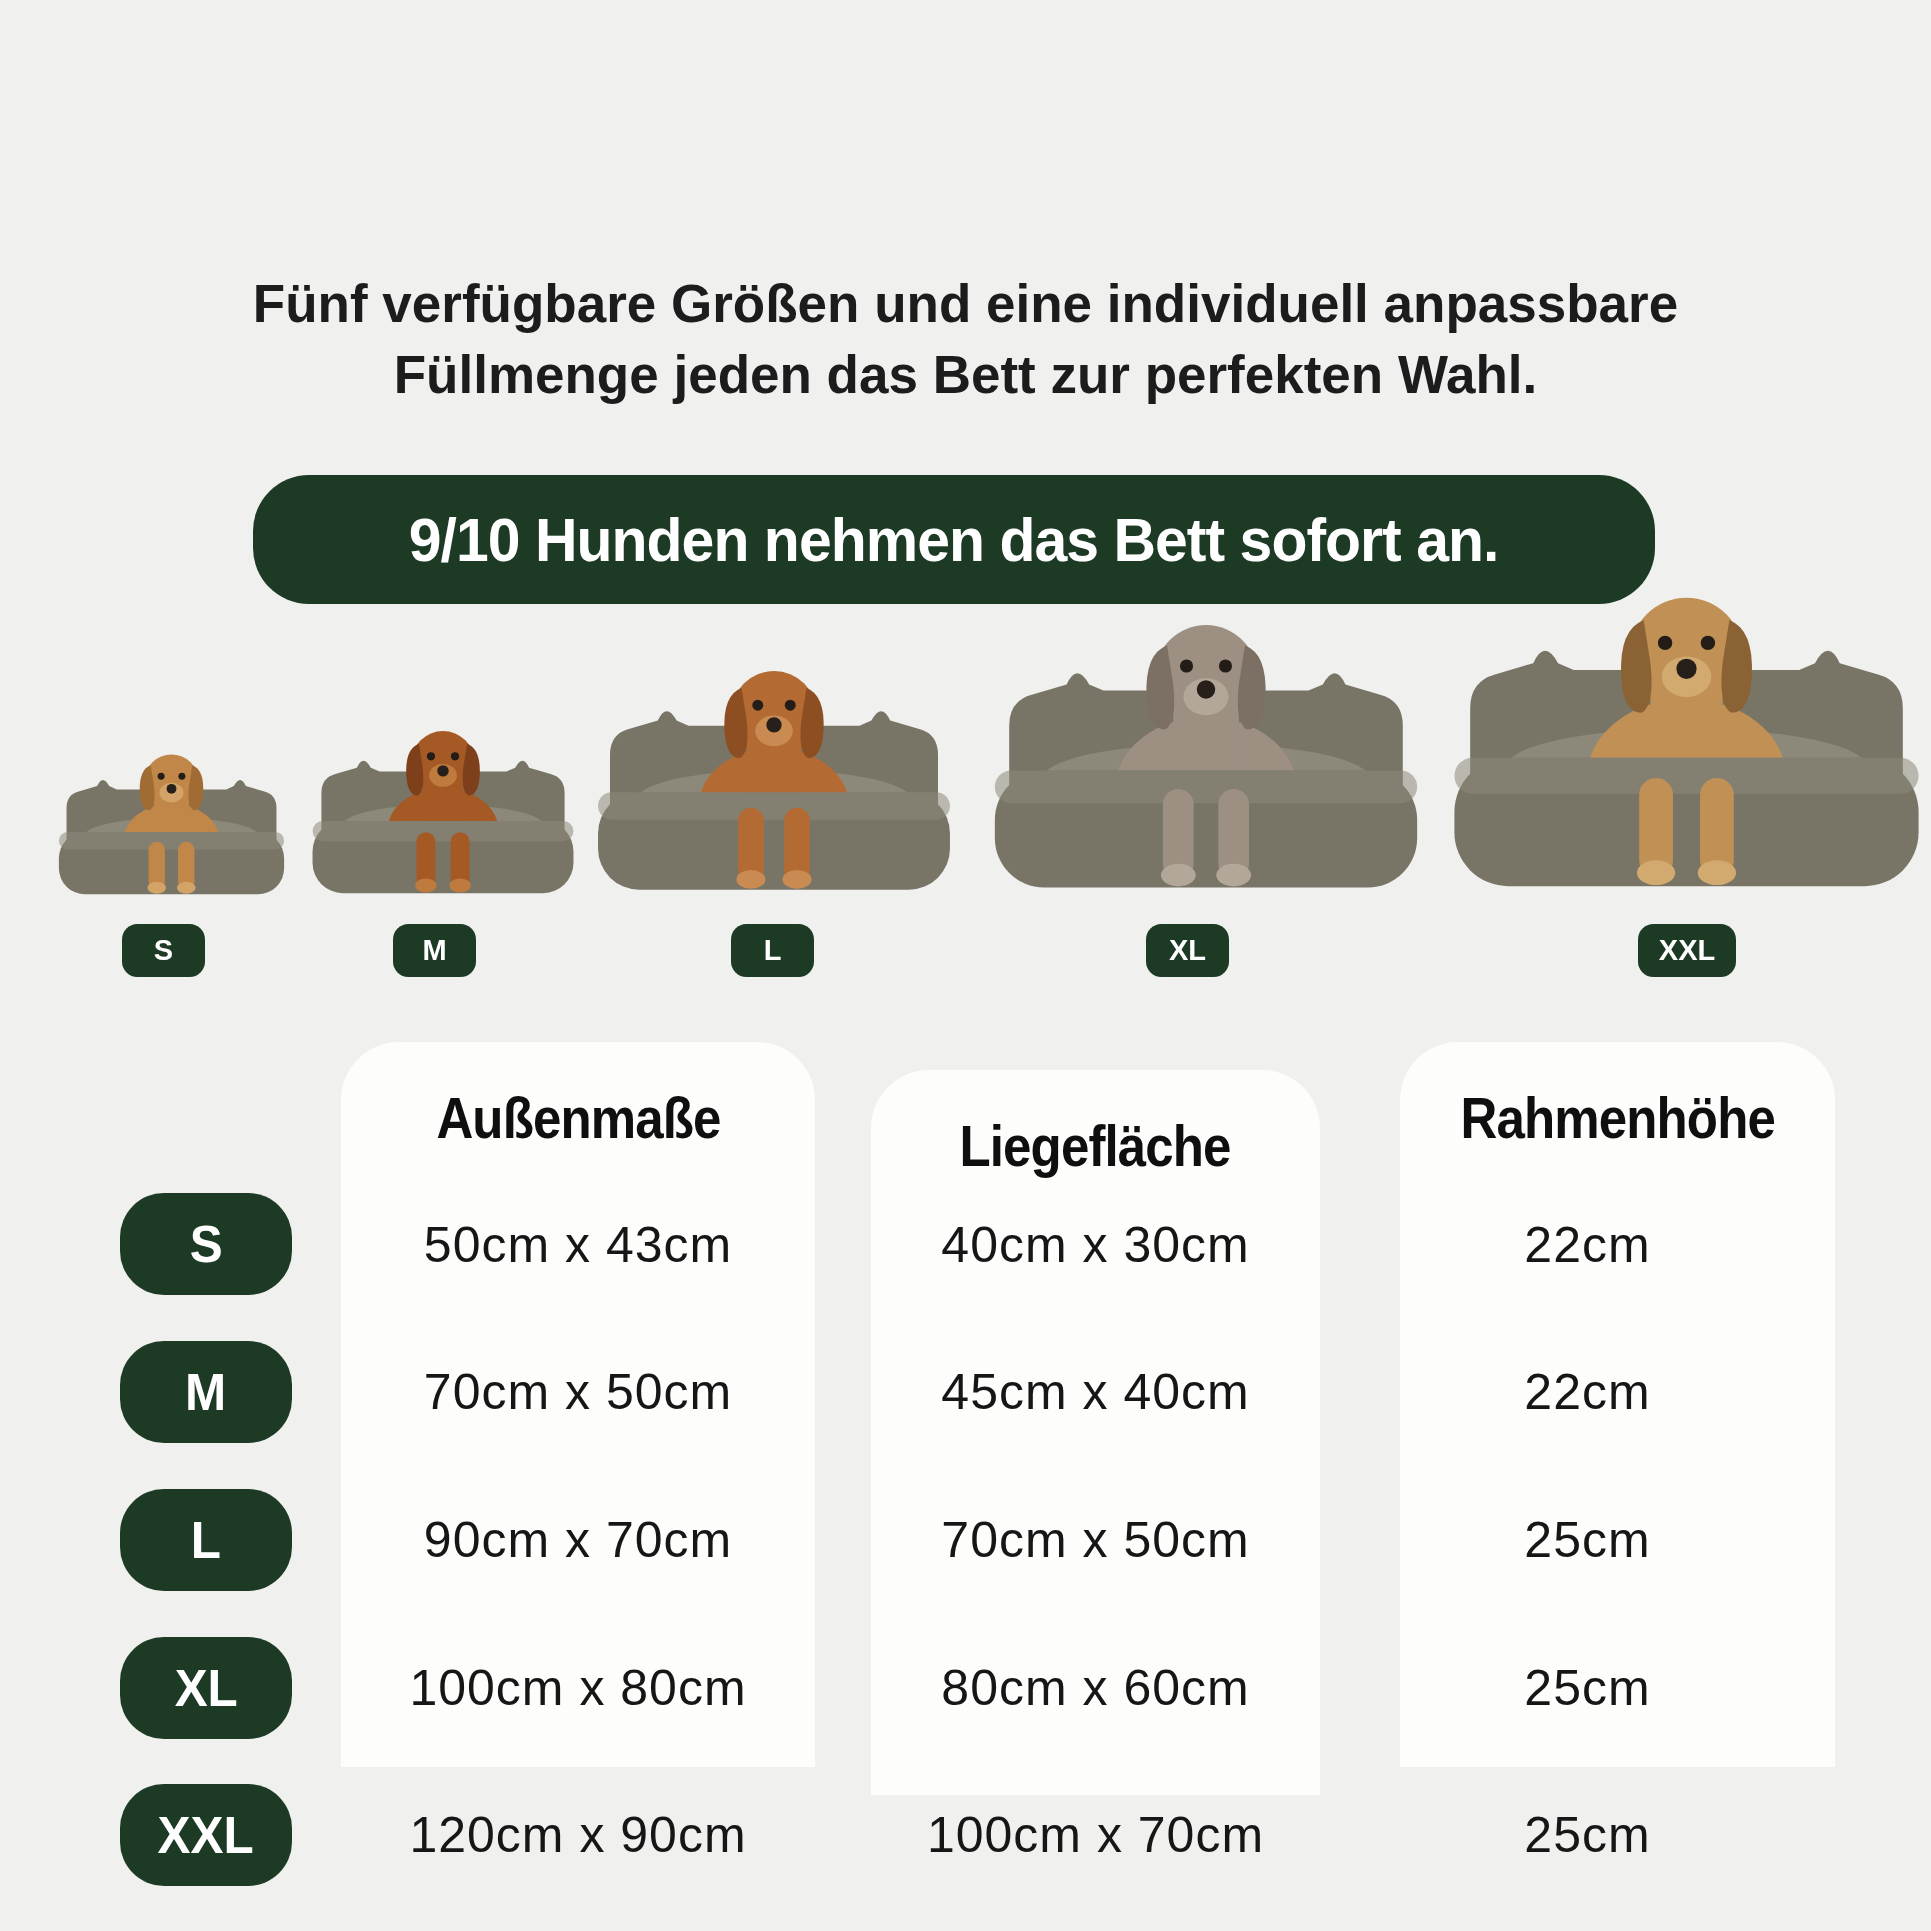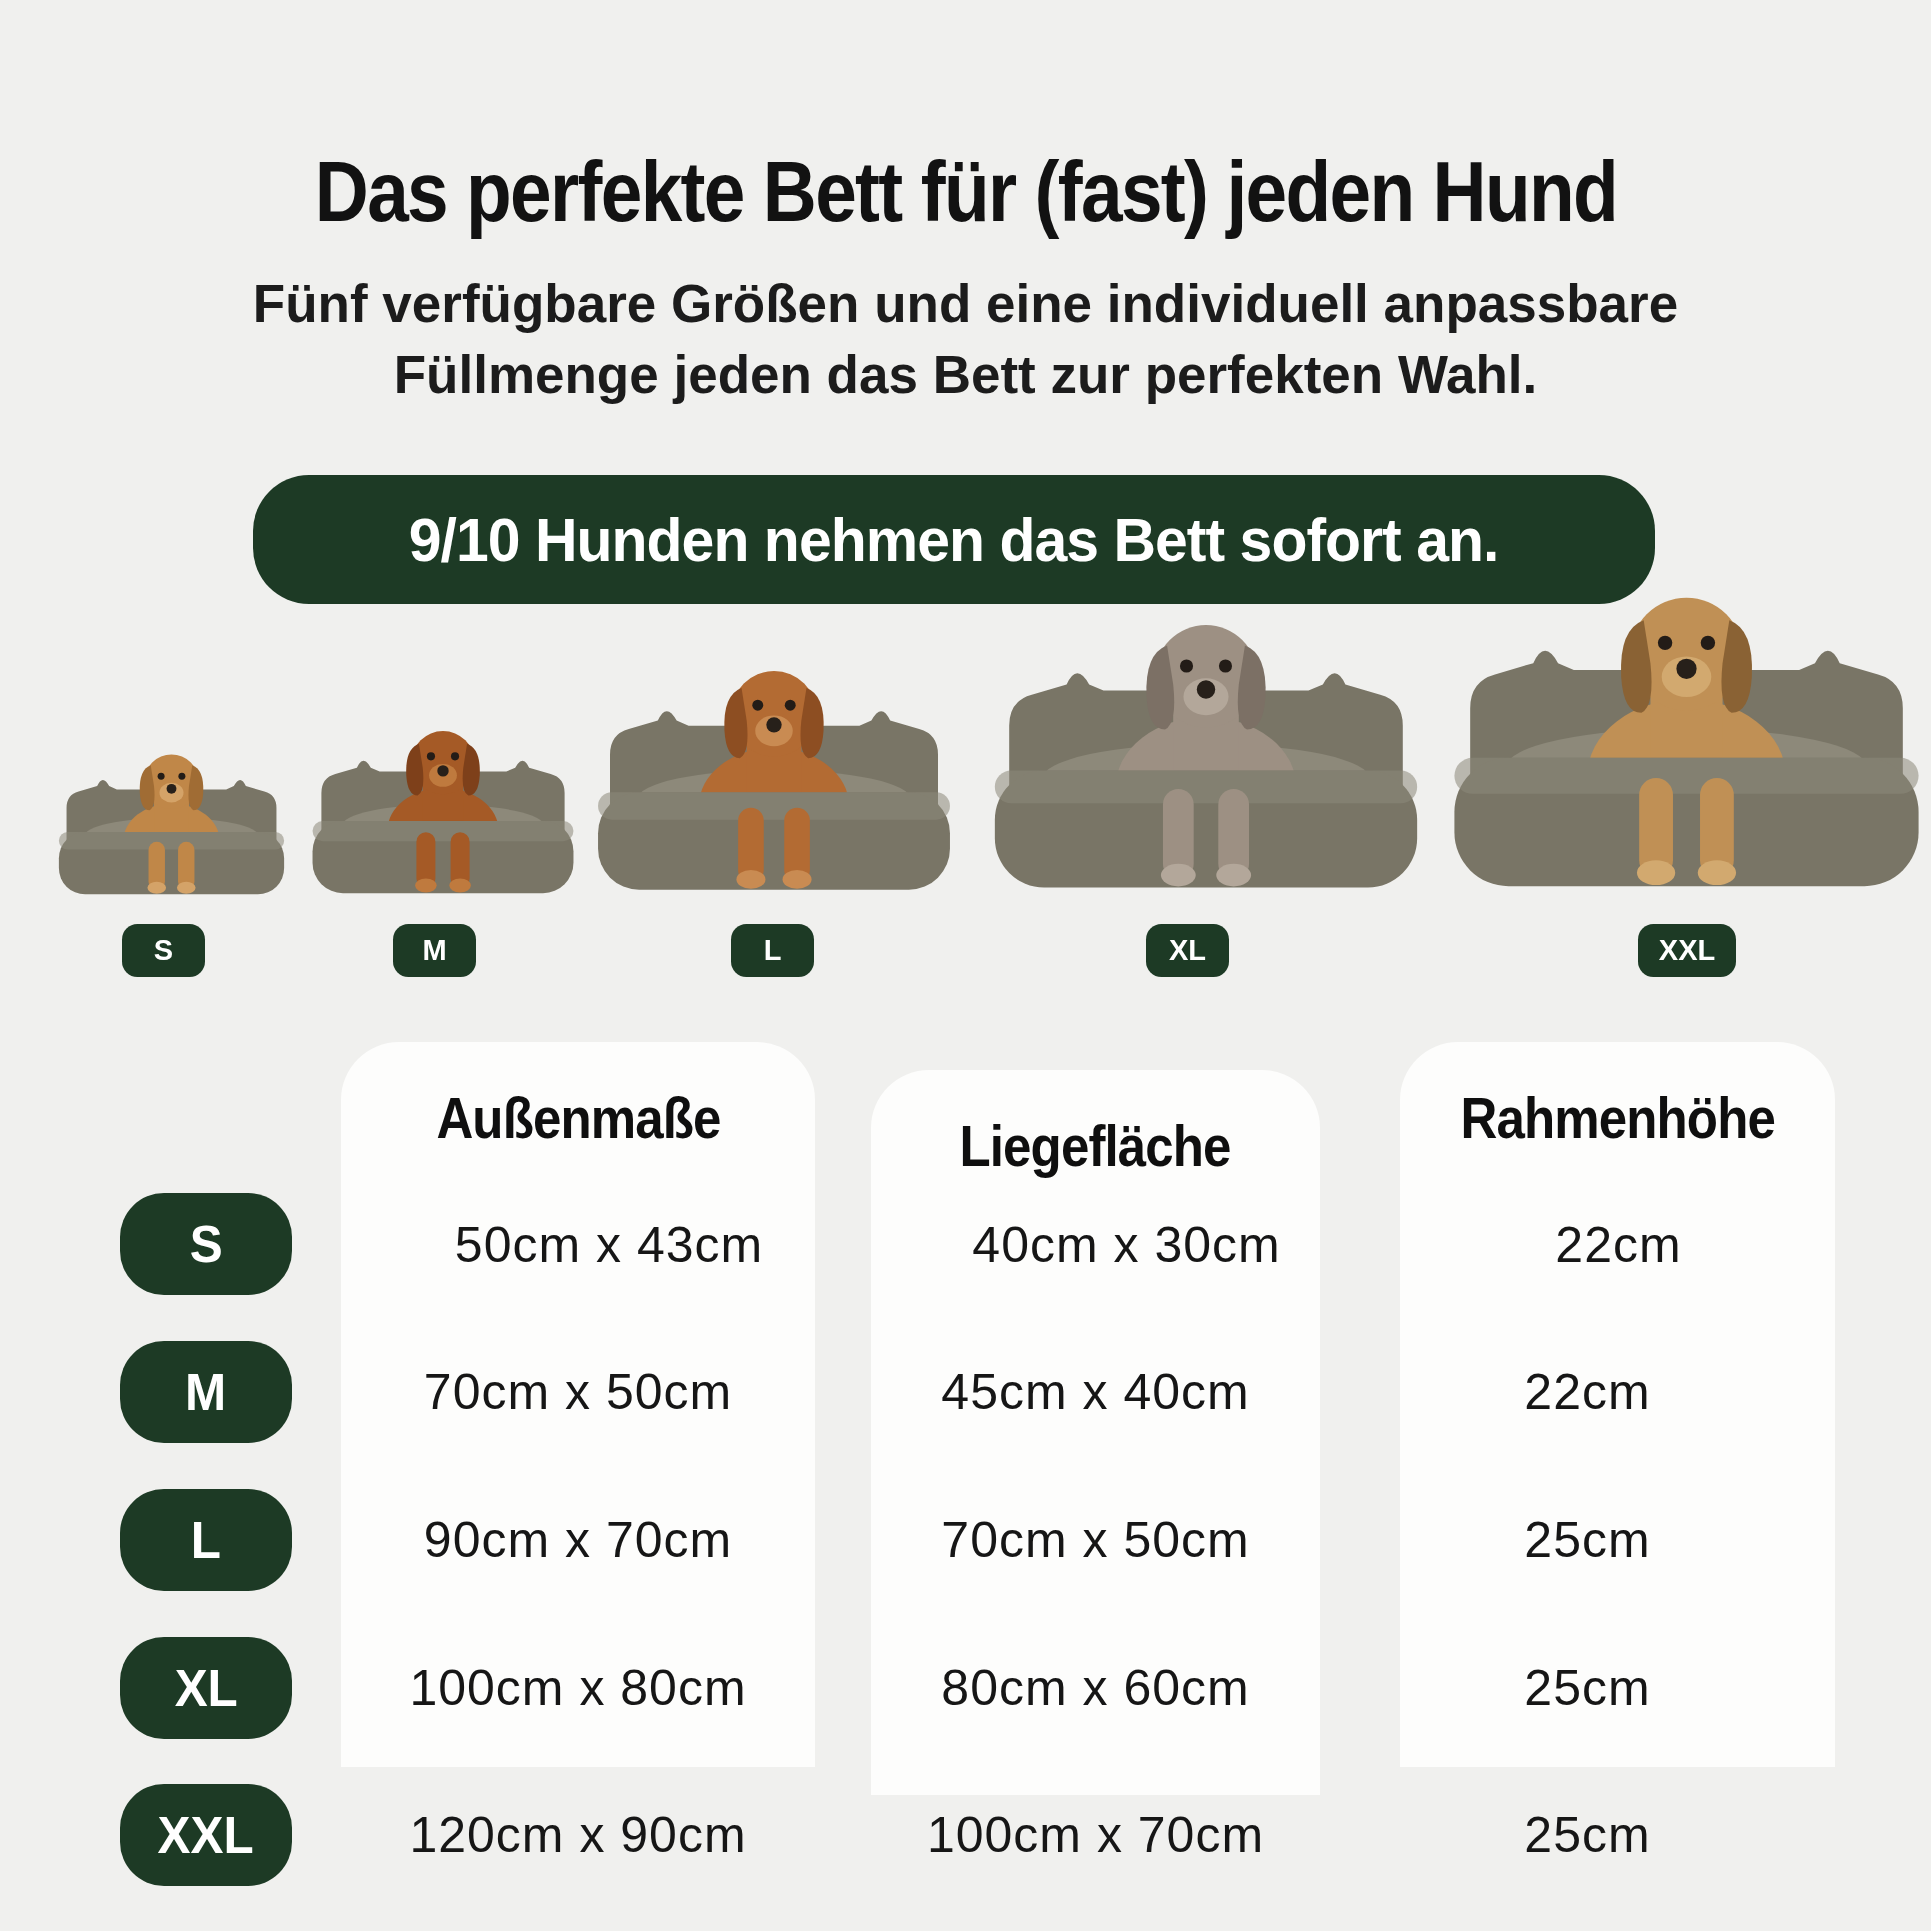--- a/index.html
+++ b/index.html
@@ -56,21 +56,21 @@
   .rowpill{position:absolute;left:120px;width:172px;height:102px;border-radius:44px;
     background:var(--accent);color:#fff;display:flex;align-items:center;justify-content:center;
     font-size:52px;font-weight:700;}
   .rp1{top:1193px;} .rp2{top:1341px;} .rp3{top:1489px;} .rp4{top:1637px;} .rp5{top:1784px;}
 
   .cell{position:absolute;height:58px;line-height:58px;text-align:center;
     font-size:50px;font-weight:400;letter-spacing:1px;color:#161616;}
   .col1{left:341px;width:474px;}
   .col2{left:871px;width:449px;}
   .col3{left:1400px;width:375px;}
-  .r1{top:1216px;padding-left:31px;} .r2{top:1363px;} .r3{top:1511px;} .r4{top:1659px;} .r5{top:1806px;}
+  .r1{top:1216px;} .r2{top:1363px;} .r3{top:1511px;} .r4{top:1659px;} .r5{top:1806px;}
 
   .defs{position:absolute;width:0;height:0;overflow:hidden;}
 </style>
 </head>
 <body>
 
 <svg class="defs" aria-hidden="true">
   <symbol id="dogbed" viewBox="0 0 240 150">
     <path d="M24,104 L24,64 Q24,52 35,49 L52,44 Q57,33 63,44 L70,47 L170,47 L177,44 Q183,33 188,44 L205,49 Q216,52 216,64 L216,104 Z" fill="var(--bed)"></path>
     <ellipse cx="120" cy="90" rx="80" ry="17" fill="var(--bed-light)"></ellipse>
@@ -87,23 +87,20 @@
     <rect x="17" y="86" width="206" height="16" rx="8" fill="var(--bed-light)" opacity="0.55"></rect>
     <rect x="99" y="95" width="15" height="44" rx="7.5" fill="var(--dog)"></rect>
     <rect x="126" y="95" width="15" height="44" rx="7.5" fill="var(--dog)"></rect>
     <ellipse cx="106.5" cy="137" rx="8.5" ry="5.5" fill="var(--dog-light)"></ellipse>
     <ellipse cx="133.5" cy="137" rx="8.5" ry="5.5" fill="var(--dog-light)"></ellipse>
   </symbol>
 </svg>
 
 <div class="canvas">
 
-  <div class="title">
-    <span class="cond">Das perfekte Bett für (fast) jeden Hund</span>
-  </div>
 
   <div class="subtitle">
     <span class="sub-line">Fünf verfügbare Größen und eine individuell anpassbare</span>
     <span class="sub-line">Füllmenge jeden das Bett zur perfekten Wahl.</span>
   </div>
 
   <div class="banner">
     <span class="cond95">9/10 Hunden nehmen das Bett sofort an.</span>
   </div>
 

